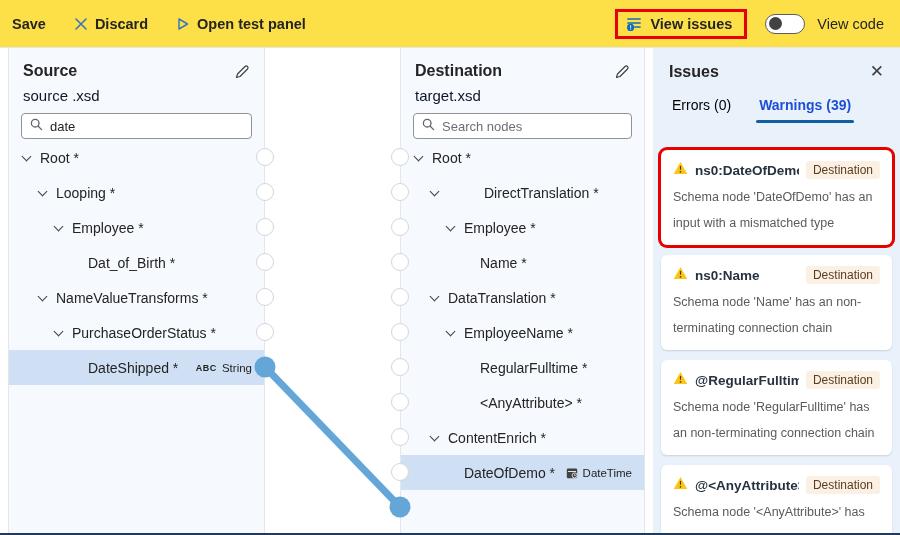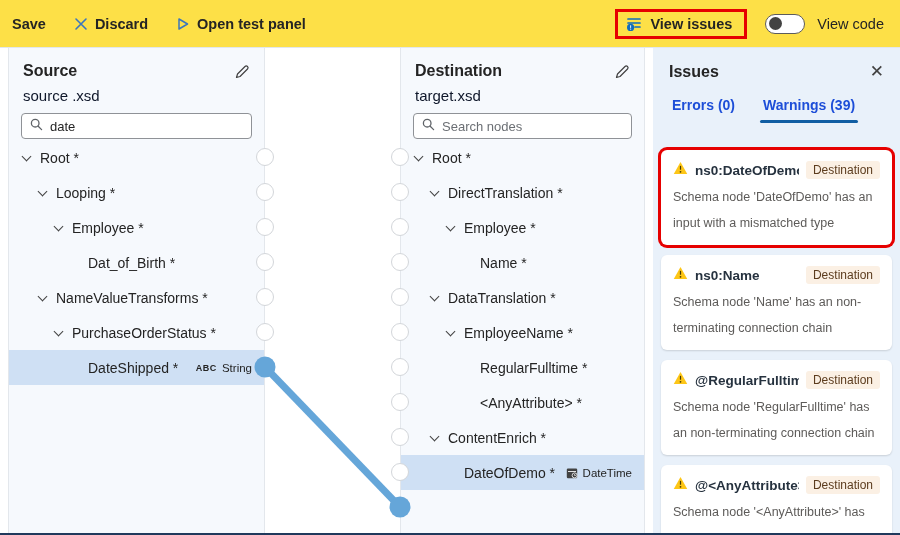--- a/index.html
+++ b/index.html
@@ -49,21 +49,21 @@
   #source-ports { left:256px; } #dest-ports { left:391px; }
   .port { position:absolute; left:0; width:18px; height:18px; border-radius:50%; background:#fff; border:1px solid #d3d6da; }
   #wires { position:absolute; left:0; top:0; width:900px; height:535px; z-index:5; pointer-events:none; }
 
   
   #issues-panel { position:absolute; left:653px; top:48px; width:247px; height:487px; background:#e9f1fa; overflow:hidden; }
   .issues-header { display:flex; align-items:flex-start; justify-content:space-between; padding:15px 16px 8px 16px; }
   .issues-title { font-size:16px; font-weight:700; color:#242424; }
   .close-x { cursor:pointer; font-size:17px; color:#424242; line-height:1; }
   .tabs { display:flex; gap:26px; padding:4px 18px 0 18px; }
-  .tab { font-size:14px; color:#1d4ed8; padding:4px 1px 10px 1px; position:relative; cursor:pointer;font-weight:bold; }
+  .tab { font-size:14px; color:#000000; padding:4px 1px 10px 1px; position:relative; cursor:pointer; }
   .tab.active { font-weight:700; color:#1d4ed8; }
   .tab.active::after { content:''; position:absolute; left:-2px; right:-2px; bottom:0; height:3px; background:#115ea3; border-radius:2px; }
   .cards { position:absolute; left:8px; right:8px; top:102px; display:flex; flex-direction:column; gap:10px; }
   .card { background:#fff; border-radius:6px; padding:11px 12px 9px 12px; box-shadow:0 1px 2px rgba(0,0,0,.14); cursor:pointer; }
   .card.highlighted { box-shadow:0 0 0 3px #e60000, 0 1px 2px rgba(0,0,0,.14); }
   .card-top { display:flex; align-items:center; gap:7px; }
   .card-name { font-size:13.5px; font-weight:700; color:#26323f; flex:1; white-space:nowrap; overflow:hidden; }
   .dest-badge { background:#fbf0e4; color:#5c3c1e; font-size:12px; padding:2px 7px; border-radius:3px; flex:none; }
   .card-msg { margin-top:5px; font-size:12.5px; color:#5d5b59; line-height:26px; }
 
@@ -201,21 +201,21 @@
           </svg>
       </span>
       <input placeholder="Search nodes" style="">
     </div>
     <div class="tree">
       <div class="tree-row" style="padding-left: 12px;">
           <span class="chevron"></span>
           <span class="tree-label">Root *</span>
 
         </div>
-        <div class="tree-row" style="padding-left: 28px;">
+        <div class="tree-row" style="padding-left: 28px; gap: 36px;">
           <span class="chevron"></span>
           <span class="tree-label">DirectTranslation *</span>
 
         </div>
         <div class="tree-row" style="padding-left: 44px;">
           <span class="chevron"></span>
           <span class="tree-label">Employee *</span>
 
         </div>
         <div class="tree-row" style="padding-left: 79px;">

